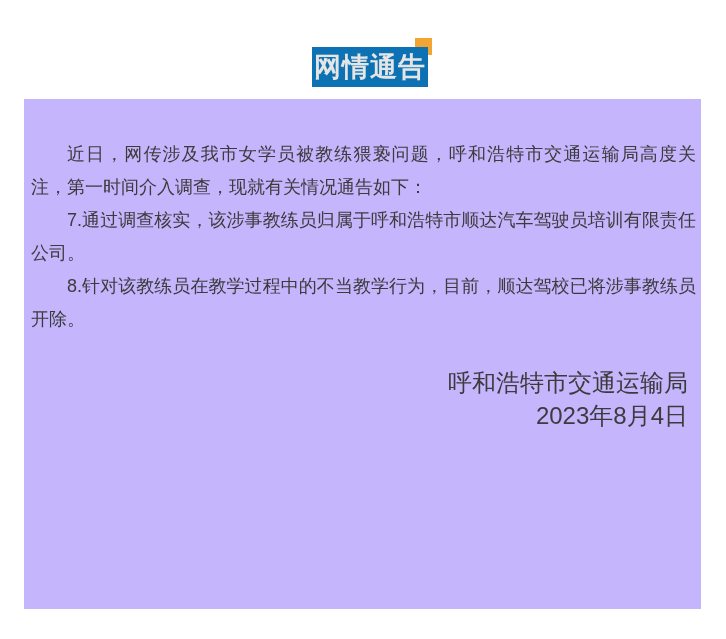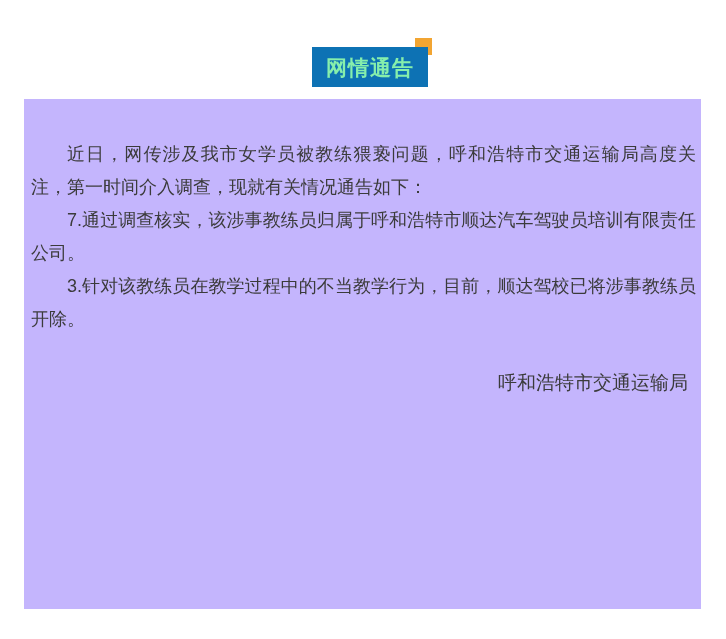--- a/index.html
+++ b/index.html
@@ -40,22 +40,22 @@
     position: relative;
     z-index: 1;
     width: 100%;
     height: 100%;
     background: #0d72b4;
     display: flex;
     align-items: center;
     justify-content: center;
   }
   .badge-label {
-    color: #86efac;
-    font-size: 21px;
+    color: #e5e5e5;
+    font-size: 27px;
     font-weight: bold;
     letter-spacing: 1px;
     line-height: 1;
   }
   
   .panel {
     position: absolute;
     left: 24px;
     top: 99px;
     width: 677px;
@@ -73,40 +73,41 @@
     text-align: justify;
     text-justify: inter-ideograph;
   }
   .sign {
     margin-top: 30px;
     text-align: right;
     padding-right: 8px;
   }
   .sign p {
     margin: 0;
-    font-size: 19px;
+    font-size: 24px;
     line-height: 33px;
     color: #3b3b3b;
   }
 </style>
 </head>
 <body>
 
 <div class="page">
 
   <div class="badge-wrap">
     <span class="badge-accent"></span>
     <div class="badge-box">
       <span class="badge-label">网情通告</span>
     </div>
   </div>
 
   <div class="panel">
     <p class="para">近日，网传涉及我市女学员被教练猥亵问题，呼和浩特市交通运输局高度关注，第一时间介入调查，现就有关情况通告如下：</p>
     <p class="para">7.通过调查核实，该涉事教练员归属于呼和浩特市顺达汽车驾驶员培训有限责任公司。</p>
-    <p class="para">3.针对该教练员在教学过程中的不当教学行为，目前，顺达驾校已将涉事教练员开除。</p>
+    <p class="para">8.针对该教练员在教学过程中的不当教学行为，目前，顺达驾校已将涉事教练员开除。</p>
 
     <div class="sign">
       <p>呼和浩特市交通运输局</p>
+      <p>2023年8月4日</p>
     </div>
   </div>
 
 </div>
 
 </body></html>

